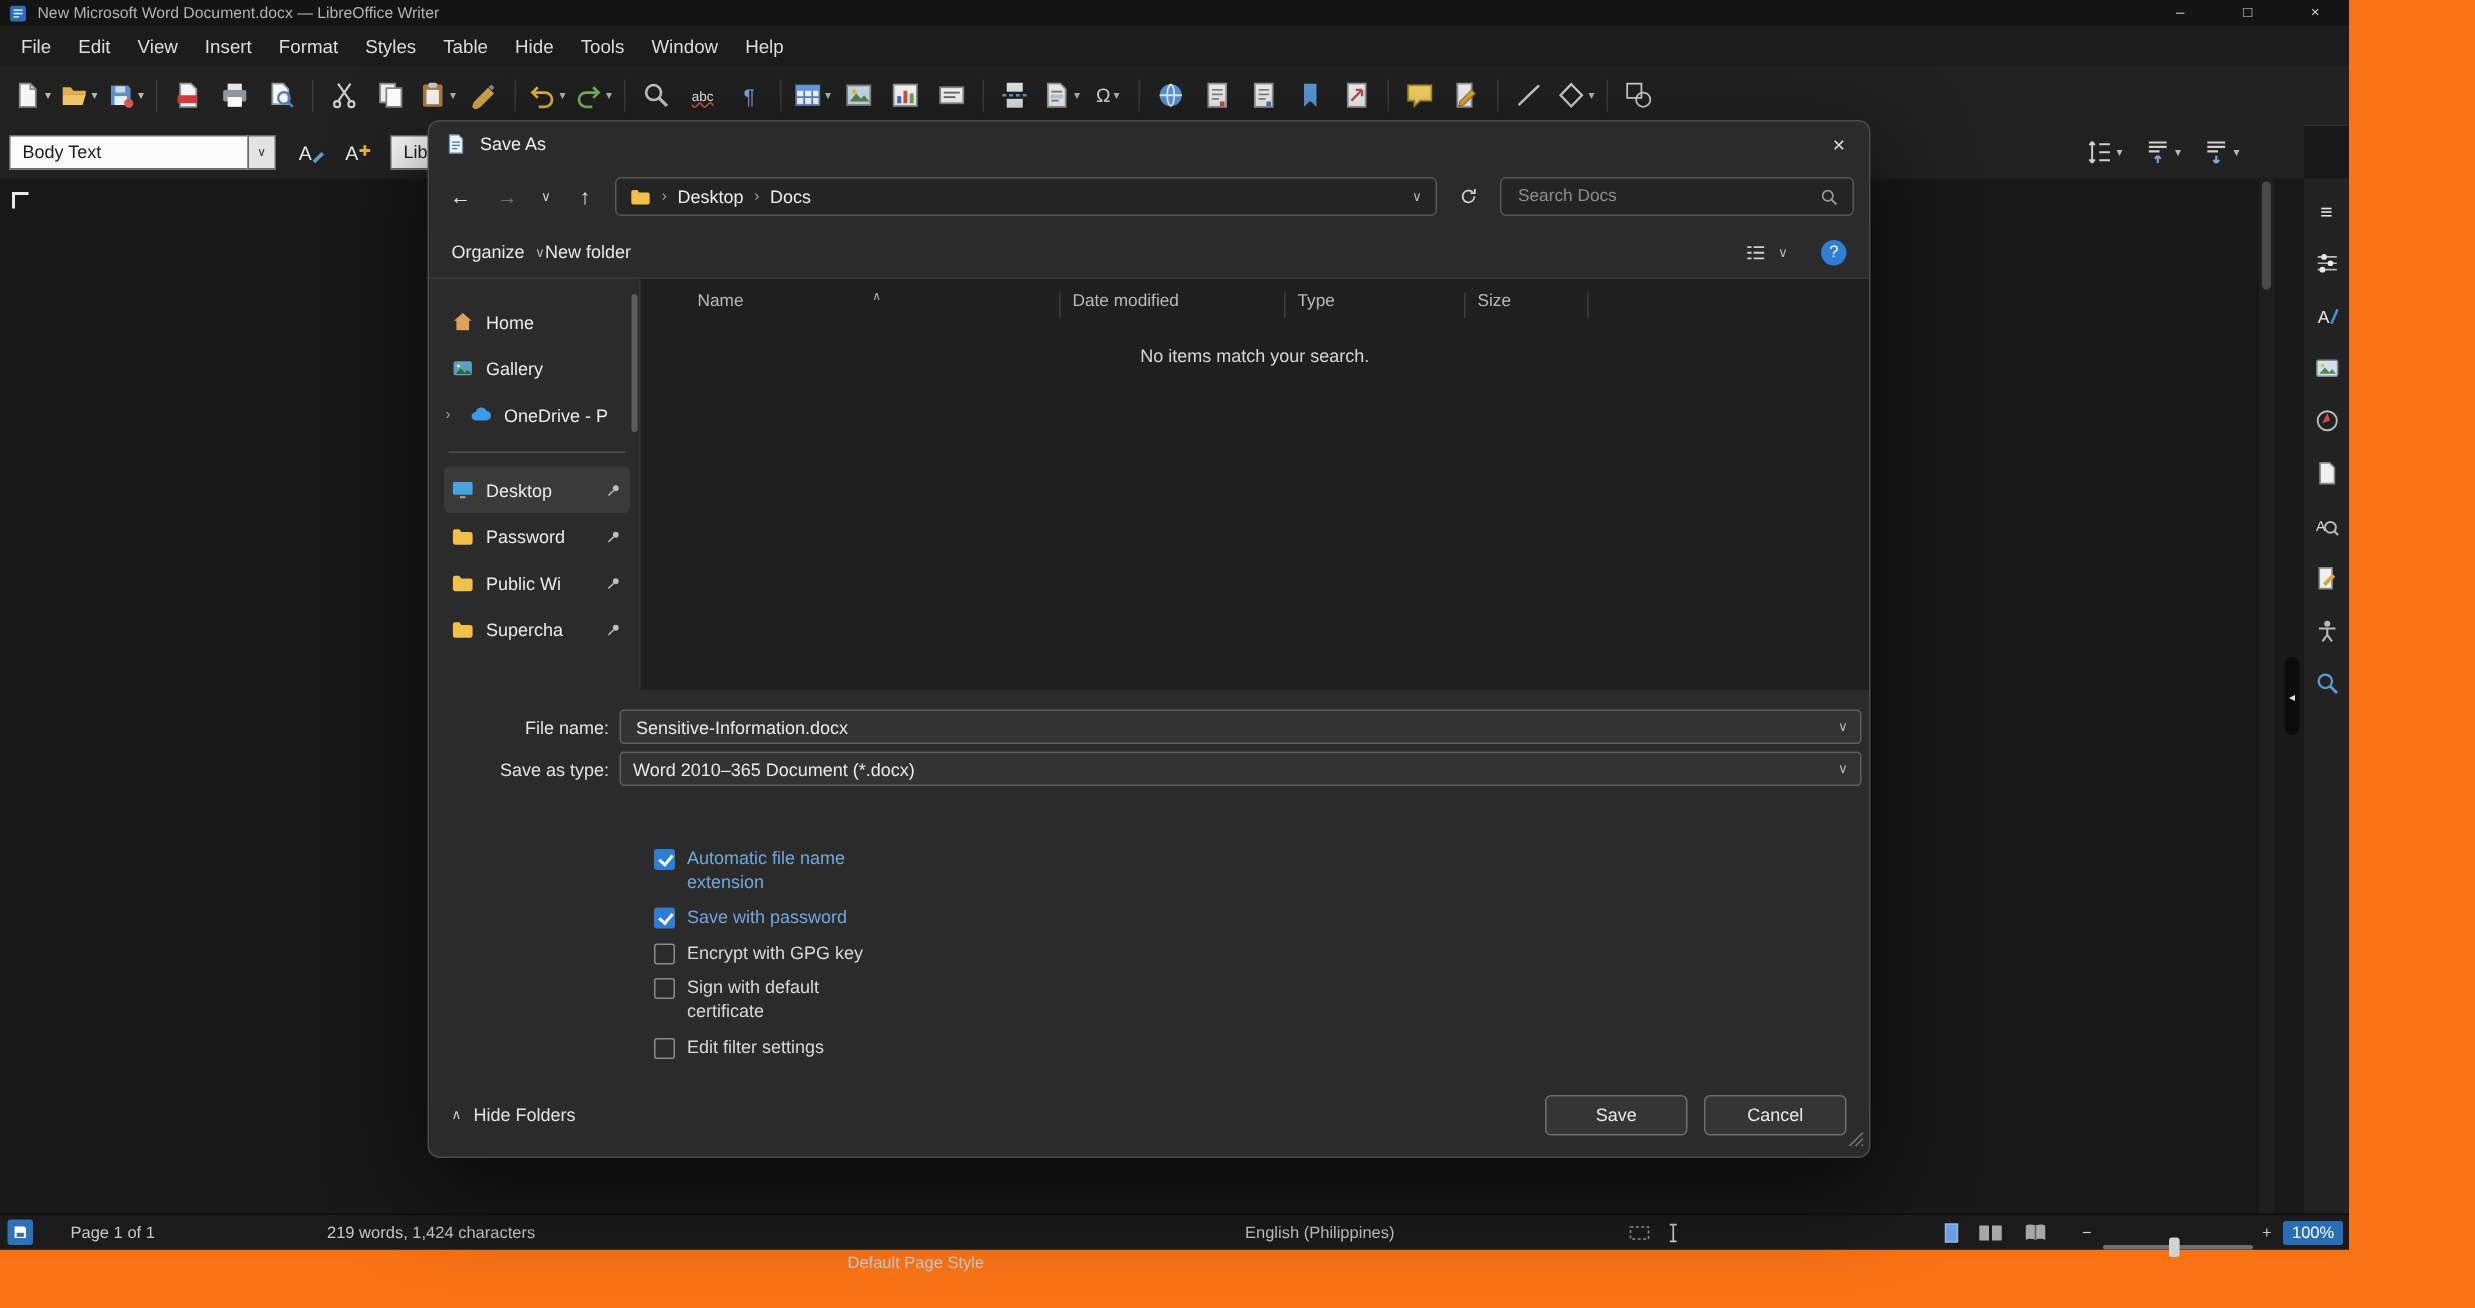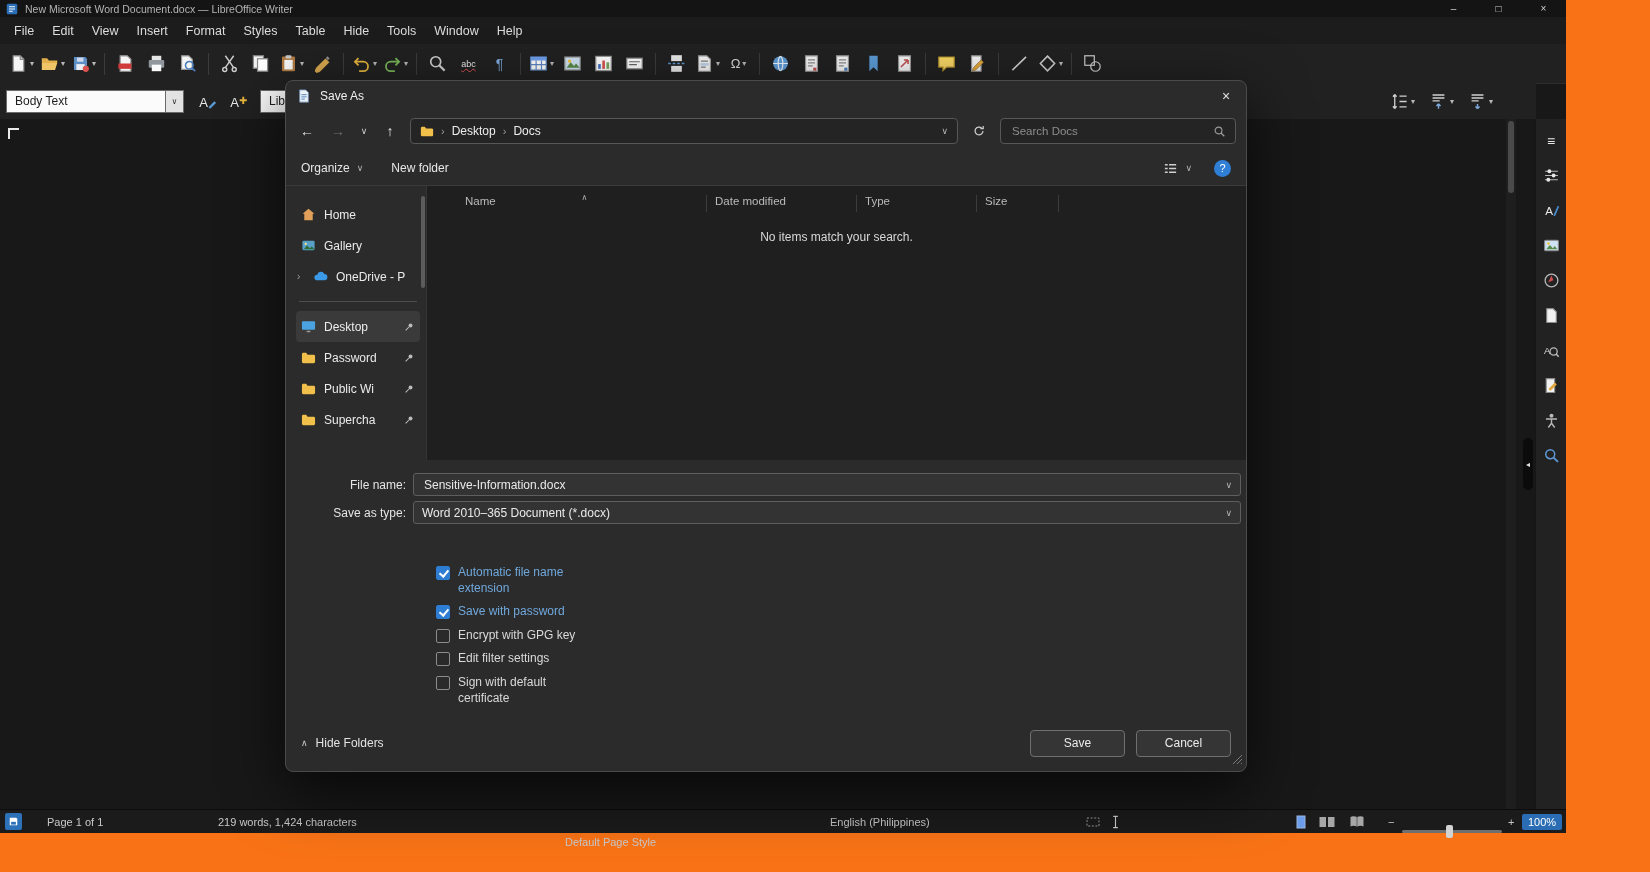--- a/index.html
+++ b/index.html
@@ -69,21 +69,21 @@
   .nav-btn.small{font-size:9px;width:12px;color:#cfcfcf;}
   .nav-btn.disabled{color:#6d6d6d;}
   .addr{flex:0 0 548px;height:26px;background:#242424;border:1px solid #575757;border-radius:4px;display:flex;align-items:center;padding:0 9px;gap:7px;box-sizing:border-box;}
   .crumb{font-size:12px;color:#ededed;}
   .sep-ch{color:#9c9c9c;font-size:11px;}
   .end-caret{margin-left:auto;color:#b8b8b8;font-size:9px;}
   .refresh-btn{width:24px;display:flex;justify-content:center;}
   .searchbox{flex:1;height:26px;background:#242424;border:1px solid #575757;border-radius:4px;display:flex;align-items:center;padding:0 9px;box-sizing:border-box;gap:6px;}
   .searchbox input{flex:1;background:transparent;border:none;outline:none;color:#dcdcdc;font-size:11.5px;font-family:inherit;min-width:0;}
   .searchbox input::placeholder{color:#8d8d8d;}
-  .dlg-cmd{height:34px;display:flex;align-items:center;padding:0 15px;gap:28px;color:#e8e8e8;}
+  .dlg-cmd{height:34px;display:flex;align-items:center;padding:0 15px;color:#e8e8e8;}
   .cmd-item{display:flex;align-items:center;gap:7px;}
   .cmd-right{margin-left:auto;display:flex;align-items:center;gap:22px;}
   .help-circ{width:17px;height:17px;border-radius:50%;background:#2f7fd6;color:#fff;font-size:11px;display:flex;align-items:center;justify-content:center;}
   .dlg-body{height:274px;display:flex;border-top:1px solid #3a3a3a;}
   .dlg-side{width:140px;position:relative;padding:13px 6px 0 10px;box-sizing:border-box;}
   .side-item{height:31px;display:flex;align-items:center;gap:8px;padding:0 5px;border-radius:4px;font-size:12px;color:#ebebeb;}
   .side-item.selected{background:#3a3a3a;}
   .side-item .expander{font-size:10px;color:#9d9d9d;margin-left:-4px;width:8px;}
   .side-item .pin{margin-left:auto;display:flex;}
   .side-item svg.plico{width:15px;height:15px;flex:0 0 15px;}
@@ -706,25 +706,25 @@
       <div class="opt on">
         <span class="cb"></span>
         <span class="olabel">Save with password</span>
       </div>
       <div class="opt">
         <span class="cb"></span>
         <span class="olabel">Encrypt with GPG key</span>
       </div>
       <div class="opt">
         <span class="cb"></span>
-        <span class="olabel">Edit filter settings</span>
+        <span class="olabel">Sign with default certificate</span>
       </div>
       <div class="opt">
         <span class="cb"></span>
-        <span class="olabel">Sign with default certificate</span>
+        <span class="olabel">Edit filter settings</span>
       </div>
     </div>
 
     <div class="dlg-foot">
       <span class="hide-folders">
         <span class="hf-caret">∧</span>
         <span>Hide Folders</span>
       </span>
       <span class="foot-btns">
         <span class="btn">Save</span>

